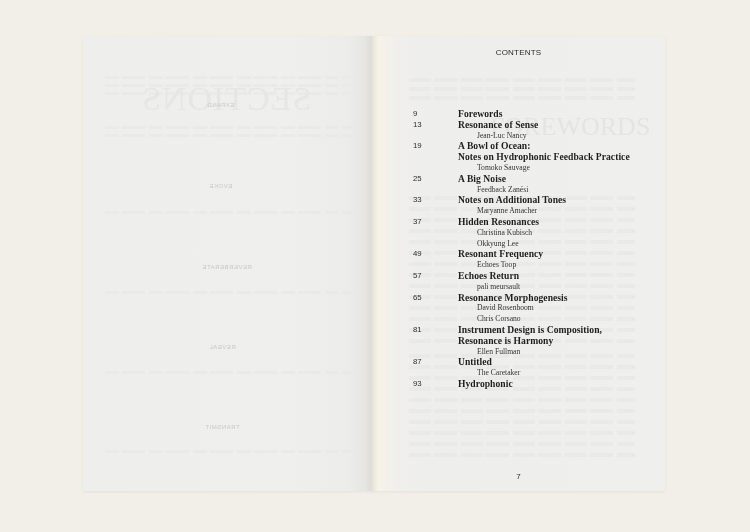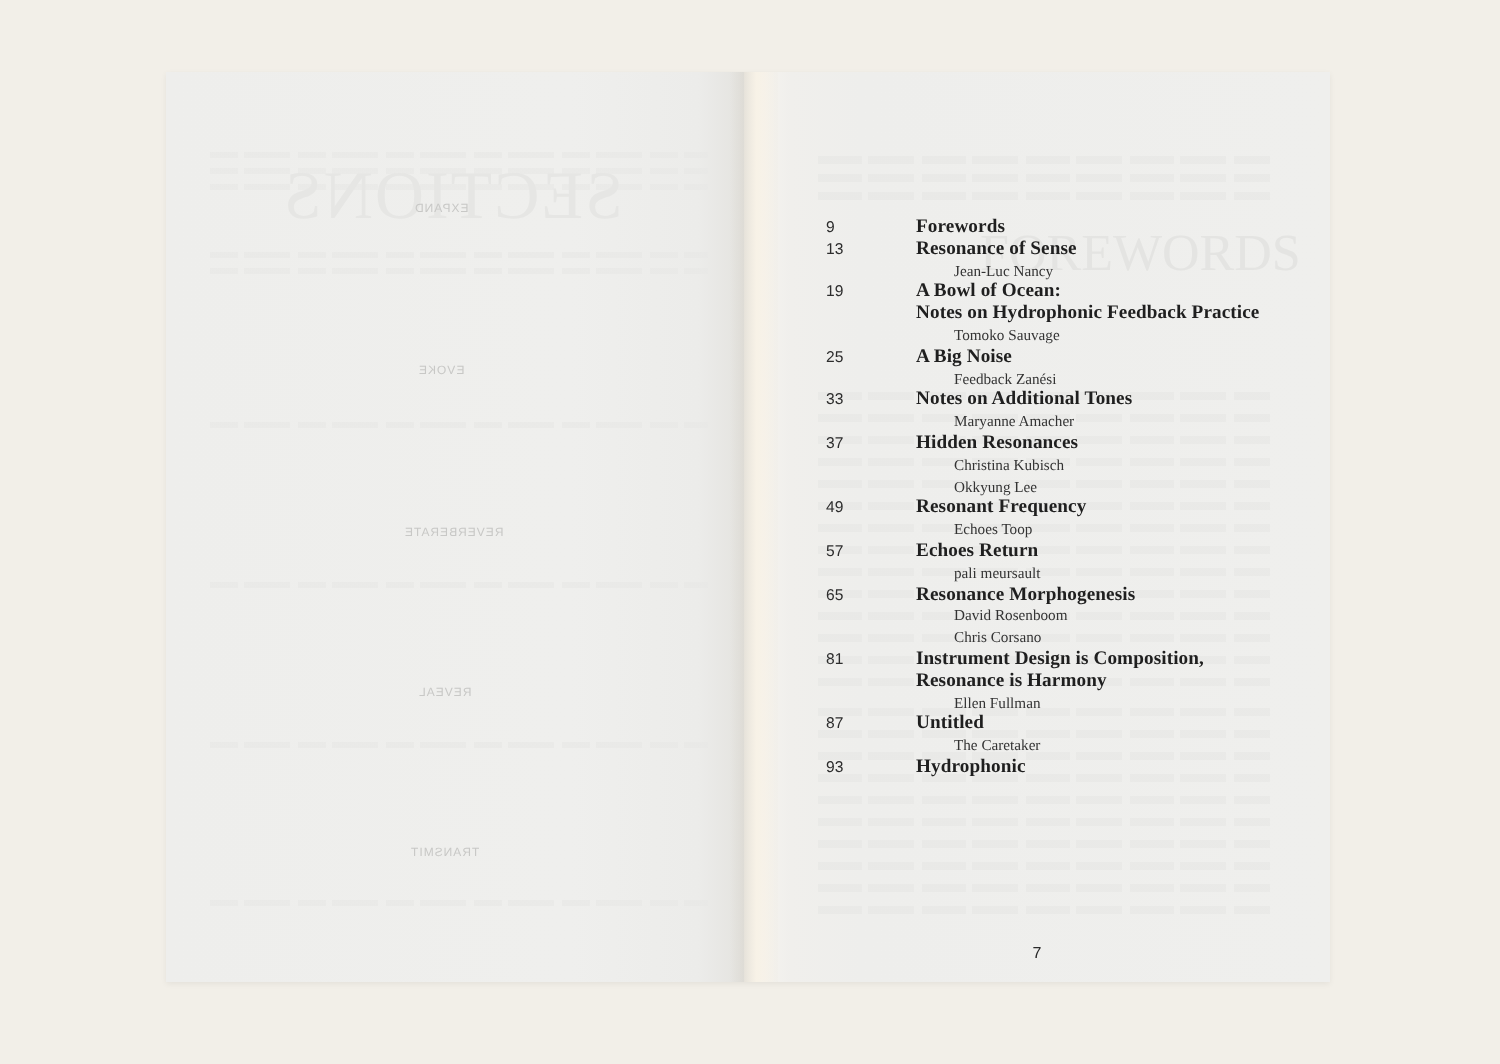--- a/index.html
+++ b/index.html
@@ -200,20 +200,21 @@
     <div class="ghost-right-line" style="top:329px"></div>
     <div class="ghost-right-line" style="top:340px"></div>
     <div class="ghost-right-line" style="top:351px"></div>
     <div class="ghost-right-line" style="top:362px"></div>
     <div class="ghost-right-line" style="top:373px"></div>
     <div class="ghost-right-line" style="top:384px"></div>
     <div class="ghost-right-line" style="top:395px"></div>
     <div class="ghost-right-line" style="top:406px"></div>
     <div class="ghost-right-line" style="top:417px"></div>
 
+    <div class="contents-heading">CONTENTS</div>
 
     <div class="toc">
 
       <div class="toc-row">
         <span class="toc-num">9</span>
         <span class="toc-title">Forewords</span>
       </div>
 
       <div class="toc-row">
         <span class="toc-num">13</span>

